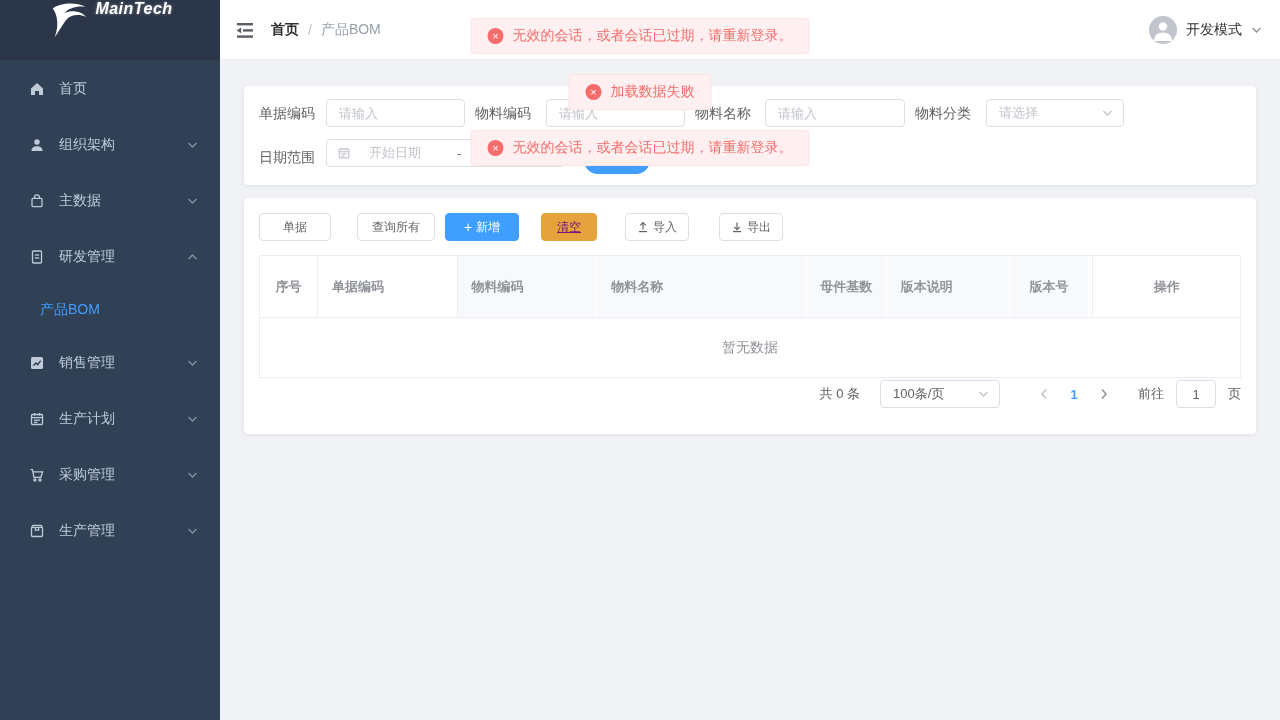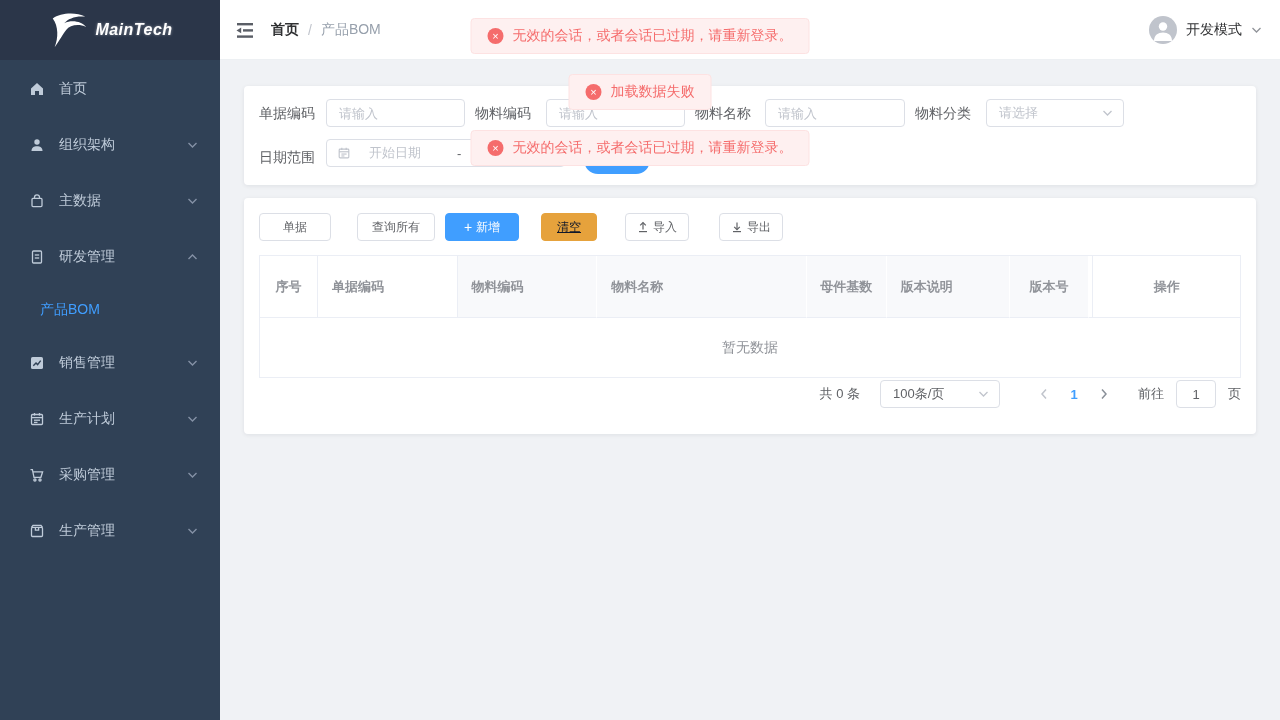--- a/index.html
+++ b/index.html
@@ -1,21 +1,21 @@
 <!DOCTYPE html>
 <html><head>
 <meta charset="utf-8">
 <style>
   * { margin:0; padding:0; box-sizing:border-box; }
   html,body { width:1280px; height:720px; font-family:"Liberation Sans","DejaVu Sans",sans-serif; background:#f0f2f5; overflow:hidden; }
   .app { position:relative; width:1280px; height:720px; }
 
   
   .sidebar { position:absolute; left:0; top:0; width:220px; height:720px; background:#304156; z-index:10; }
-  .logo { height:60px; background:#2b3649; display:flex; align-items:center; justify-content:center; gap:4px; }
+  .logo { height:60px; background:#2b3649; display:flex; align-items:flex-start; justify-content:center; gap:4px; }
   .logo-text { color:#fff; font-size:16px; font-weight:bold; font-style:italic; letter-spacing:.5px; text-shadow:0 0 3px rgba(255,255,255,.45); }
   .menu { padding-top:1px; }
   .menu-item { display:flex; align-items:center; height:56px; padding:0 22px 0 28px; color:#bfcbd9; font-size:14px; cursor:pointer; }
   .mi-icon { width:17px; height:17px; margin-right:14px; display:flex; align-items:center; justify-content:center; flex:none; }
   .mi-label { flex:1; white-space:nowrap; }
   .mi-arrow { margin-left:auto; display:flex; align-items:center; }
   .submenu-item { display:flex; align-items:center; height:50px; padding-left:40px; font-size:14px; color:#409eff; cursor:pointer; }
 
   
   .topbar { position:absolute; left:220px; top:0; width:1060px; height:60px; background:#fff; border-bottom:1px solid #edf0f3; z-index:5; }
@@ -41,21 +41,21 @@
   .f-box input::placeholder { color:#c0c4cc; }
   .f-select { padding:0 10px 0 12px; justify-content:space-between; cursor:pointer; }
   .f-placeholder { font-size:13px; color:#c0c4cc; }
   .f-sep { color:#606266; font-size:13px; margin:0 24px 0 28px; }
   .cal-icon { margin-left:10px; margin-right:10px; display:flex; }
   .pill-btn { position:absolute; left:340px; top:60px; width:66px; height:28px; background:#409eff; border-radius:14px; border:none; cursor:pointer; }
 
   
   .tbtn { position:absolute; top:15px; height:28px; border-radius:4px; border:1px solid #dcdfe6; background:#fff; color:#606266; font-size:12px; display:flex; align-items:center; justify-content:center; gap:4px; cursor:pointer; font-family:inherit; white-space:nowrap; }
   .tbtn.primary { background:#409eff; border-color:#409eff; color:#fff; }
-  .tbtn.warning { background:#e6a23c; border-color:#e6a23c; color:#0f172a;text-decoration:underline; }
+  .tbtn.warning { background:#e6a23c; border-color:#e6a23c; color:#701a75;text-decoration:underline; }
   .plus-glyph { font-size:14px; line-height:1; font-weight:400; }
 
   
   .table { position:absolute; left:15px; top:57px; width:982px; border:1px solid #ebeef5; }
   .thead { display:flex; height:62px; }
   .th { display:flex; align-items:center; font-size:13px; font-weight:600; color:#909399; border-bottom:1px solid #ebeef5; background:#fff; }
   .th.gray { background:#f8f9fb; border-right:1px solid #fff; }
   .th.white { border-right:1px solid #ebeef5; }
   .th.pad { padding-left:14px; }
   .th.center { justify-content:center; }

